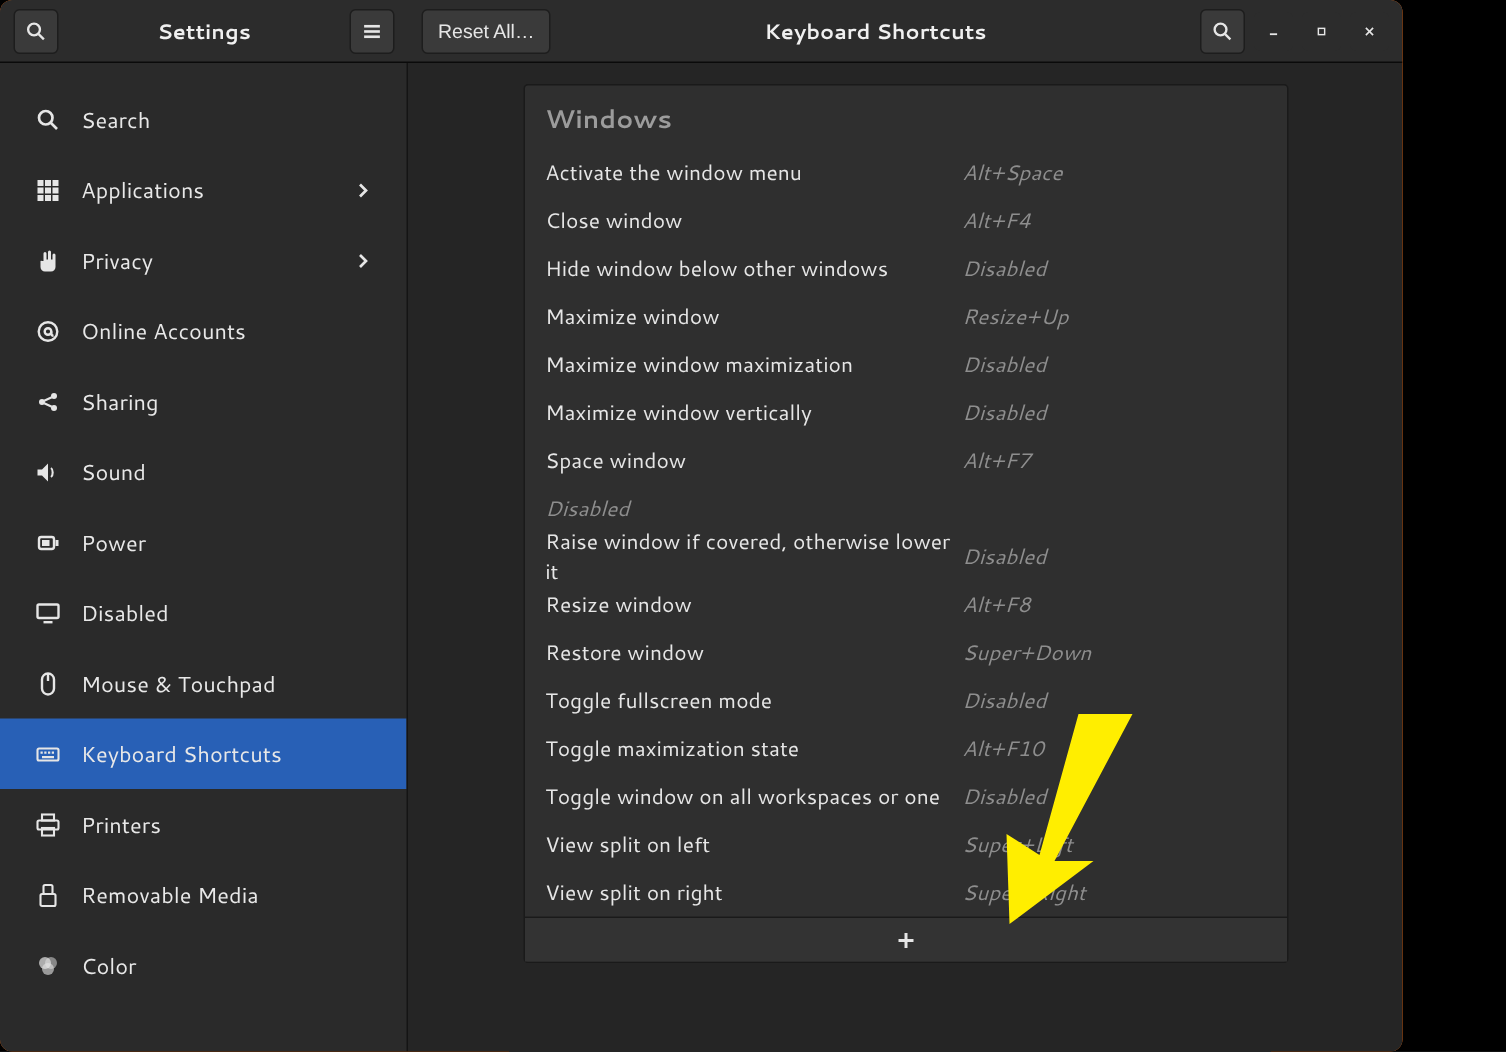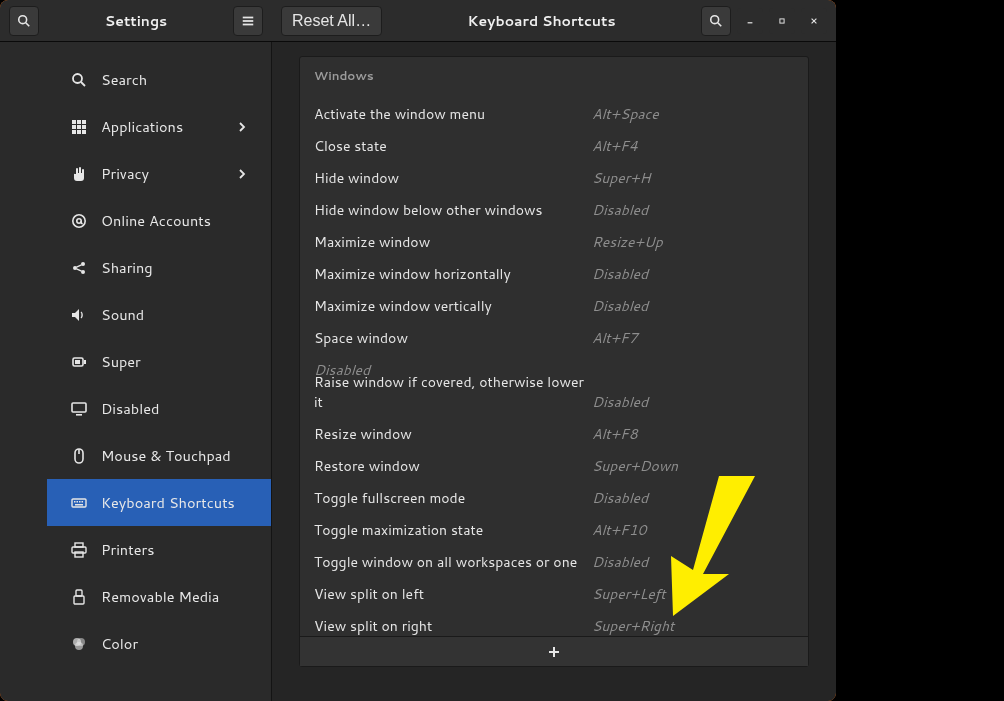--- a/index.html
+++ b/index.html
@@ -5,21 +5,21 @@
   * { box-sizing: border-box; margin: 0; padding: 0; }
   html, body { width: 1004px; height: 701px; overflow: hidden; }
   body {
     font-family: "Cantarell", "DejaVu Sans", "Segoe UI", sans-serif;
     background: #000;
     color: #e6e6e6;
     font-size: 14px;
   }
   .window {
     position: relative;
-    width: 836px;
+    width: 935px;
     height: 701px;
     background: #f97316;
     border-radius: 8px;
     overflow: hidden;
   }
   
   .titlebar {
     display: flex;
     height: 42px;
     background: #2c2c2c;
@@ -43,21 +43,21 @@
     display: inline-flex;
     align-items: center;
     justify-content: center;
     background: #3a3a3a;
     border: 1px solid #1d1d1d;
     border-radius: 4px;
     color: #e6e6e6;
     margin: 0 3px;
     padding: 0 10px;
     cursor: pointer;
-    font-size: 16px;
+    font-size: 13px;
   }
   .tb-btn.icon { padding: 0; width: 30px; }
   .tb-btn.wctrl {
     background: #2c2c2c;
     border: none;
     width: 26px; height: 26px;
     min-width: 26px;
   }
   .tb-title {
     flex: 1;
@@ -80,21 +80,20 @@
     padding-top: 14px;
     overflow: hidden;
   }
   .sidebar-item {
     display: flex;
     align-items: center;
     height: 47px;
     padding: 0 24px;
     cursor: pointer;
     color: #e8e8e8;
-    margin-left: 47px;
   }
   .sidebar-item.selected { background: #2860b6; }
   .sidebar-item .icon-slot {
     width: 30px;
     display: flex;
     align-items: center;
   }
   .sidebar-item .icon-slot .svg-icon { width: 16px; height: 16px; }
   .sidebar-item .label { flex: 1; font-size: 14.5px; }
   .sidebar-item .chev {
@@ -111,25 +110,25 @@
     margin: 14px auto 0 auto;
     width: 510px;
     background: #2f2f2f;
     border: 1px solid #1a1a1a;
     border-radius: 3px;
   }
   .section-head {
     padding: 10px 14px 8px;
     font-weight: 600;
     color: #9c9c9c;
-    font-size: 12px;
+    font-size: 17px;
   }
   .row {
     display: flex;
-    align-items: flex-end;
+    align-items: center;
     padding: 0 14px;
     height: 32px;
     cursor: pointer;
   }
   .row .name { flex: 1; color: #e6e6e6; font-size: 14px; }
   .row .accel {
     color: #8e8e8e;
     font-size: 14px;
     width: 202px;
     font-style: italic;
@@ -278,21 +277,21 @@
           <span class="label">Sound</span>
         </div>
         <div class="sidebar-item">
           <span class="icon-slot">
             <svg class="svg-icon" viewBox="0 0 16 16">
               <rect x="2" y="4" width="10" height="8" rx="1.5" fill="none" stroke="#e6e6e6" stroke-width="1.6"></rect>
               <rect x="13" y="6" width="2" height="4"></rect>
               <rect x="4" y="6" width="5" height="4"></rect>
             </svg>
           </span>
-          <span class="label">Super</span>
+          <span class="label">Power</span>
         </div>
         <div class="sidebar-item">
           <span class="icon-slot">
             <svg class="svg-icon" viewBox="0 0 16 16">
               <rect x="1" y="2" width="14" height="9" rx="1" fill="none" stroke="#e6e6e6" stroke-width="1.6"></rect>
               <rect x="5" y="13" width="6" height="1.6"></rect>
             </svg>
           </span>
           <span class="label">Disabled</span>
         </div>
@@ -351,37 +350,33 @@
 
     <div class="main">
       <div class="panel">
         <div class="section-head">Windows</div>
         <div id="rows">
             <div class="row">
               <span class="name">Activate the window menu</span>
               <span class="accel">Alt+Space</span>
             </div>
             <div class="row">
-              <span class="name">Close state</span>
+              <span class="name">Close window</span>
               <span class="accel">Alt+F4</span>
-            </div>
-            <div class="row">
-              <span class="name">Hide window</span>
-              <span class="accel">Super+H</span>
             </div>
             <div class="row">
               <span class="name">Hide window below other windows</span>
               <span class="accel">Disabled</span>
             </div>
             <div class="row">
               <span class="name">Maximize window</span>
               <span class="accel">Resize+Up</span>
             </div>
             <div class="row">
-              <span class="name">Maximize window horizontally</span>
+              <span class="name">Maximize window maximization</span>
               <span class="accel">Disabled</span>
             </div>
             <div class="row">
               <span class="name">Maximize window vertically</span>
               <span class="accel">Disabled</span>
             </div>
             <div class="row">
               <span class="name">Space window</span>
               <span class="accel">Alt+F7</span>
             </div>

